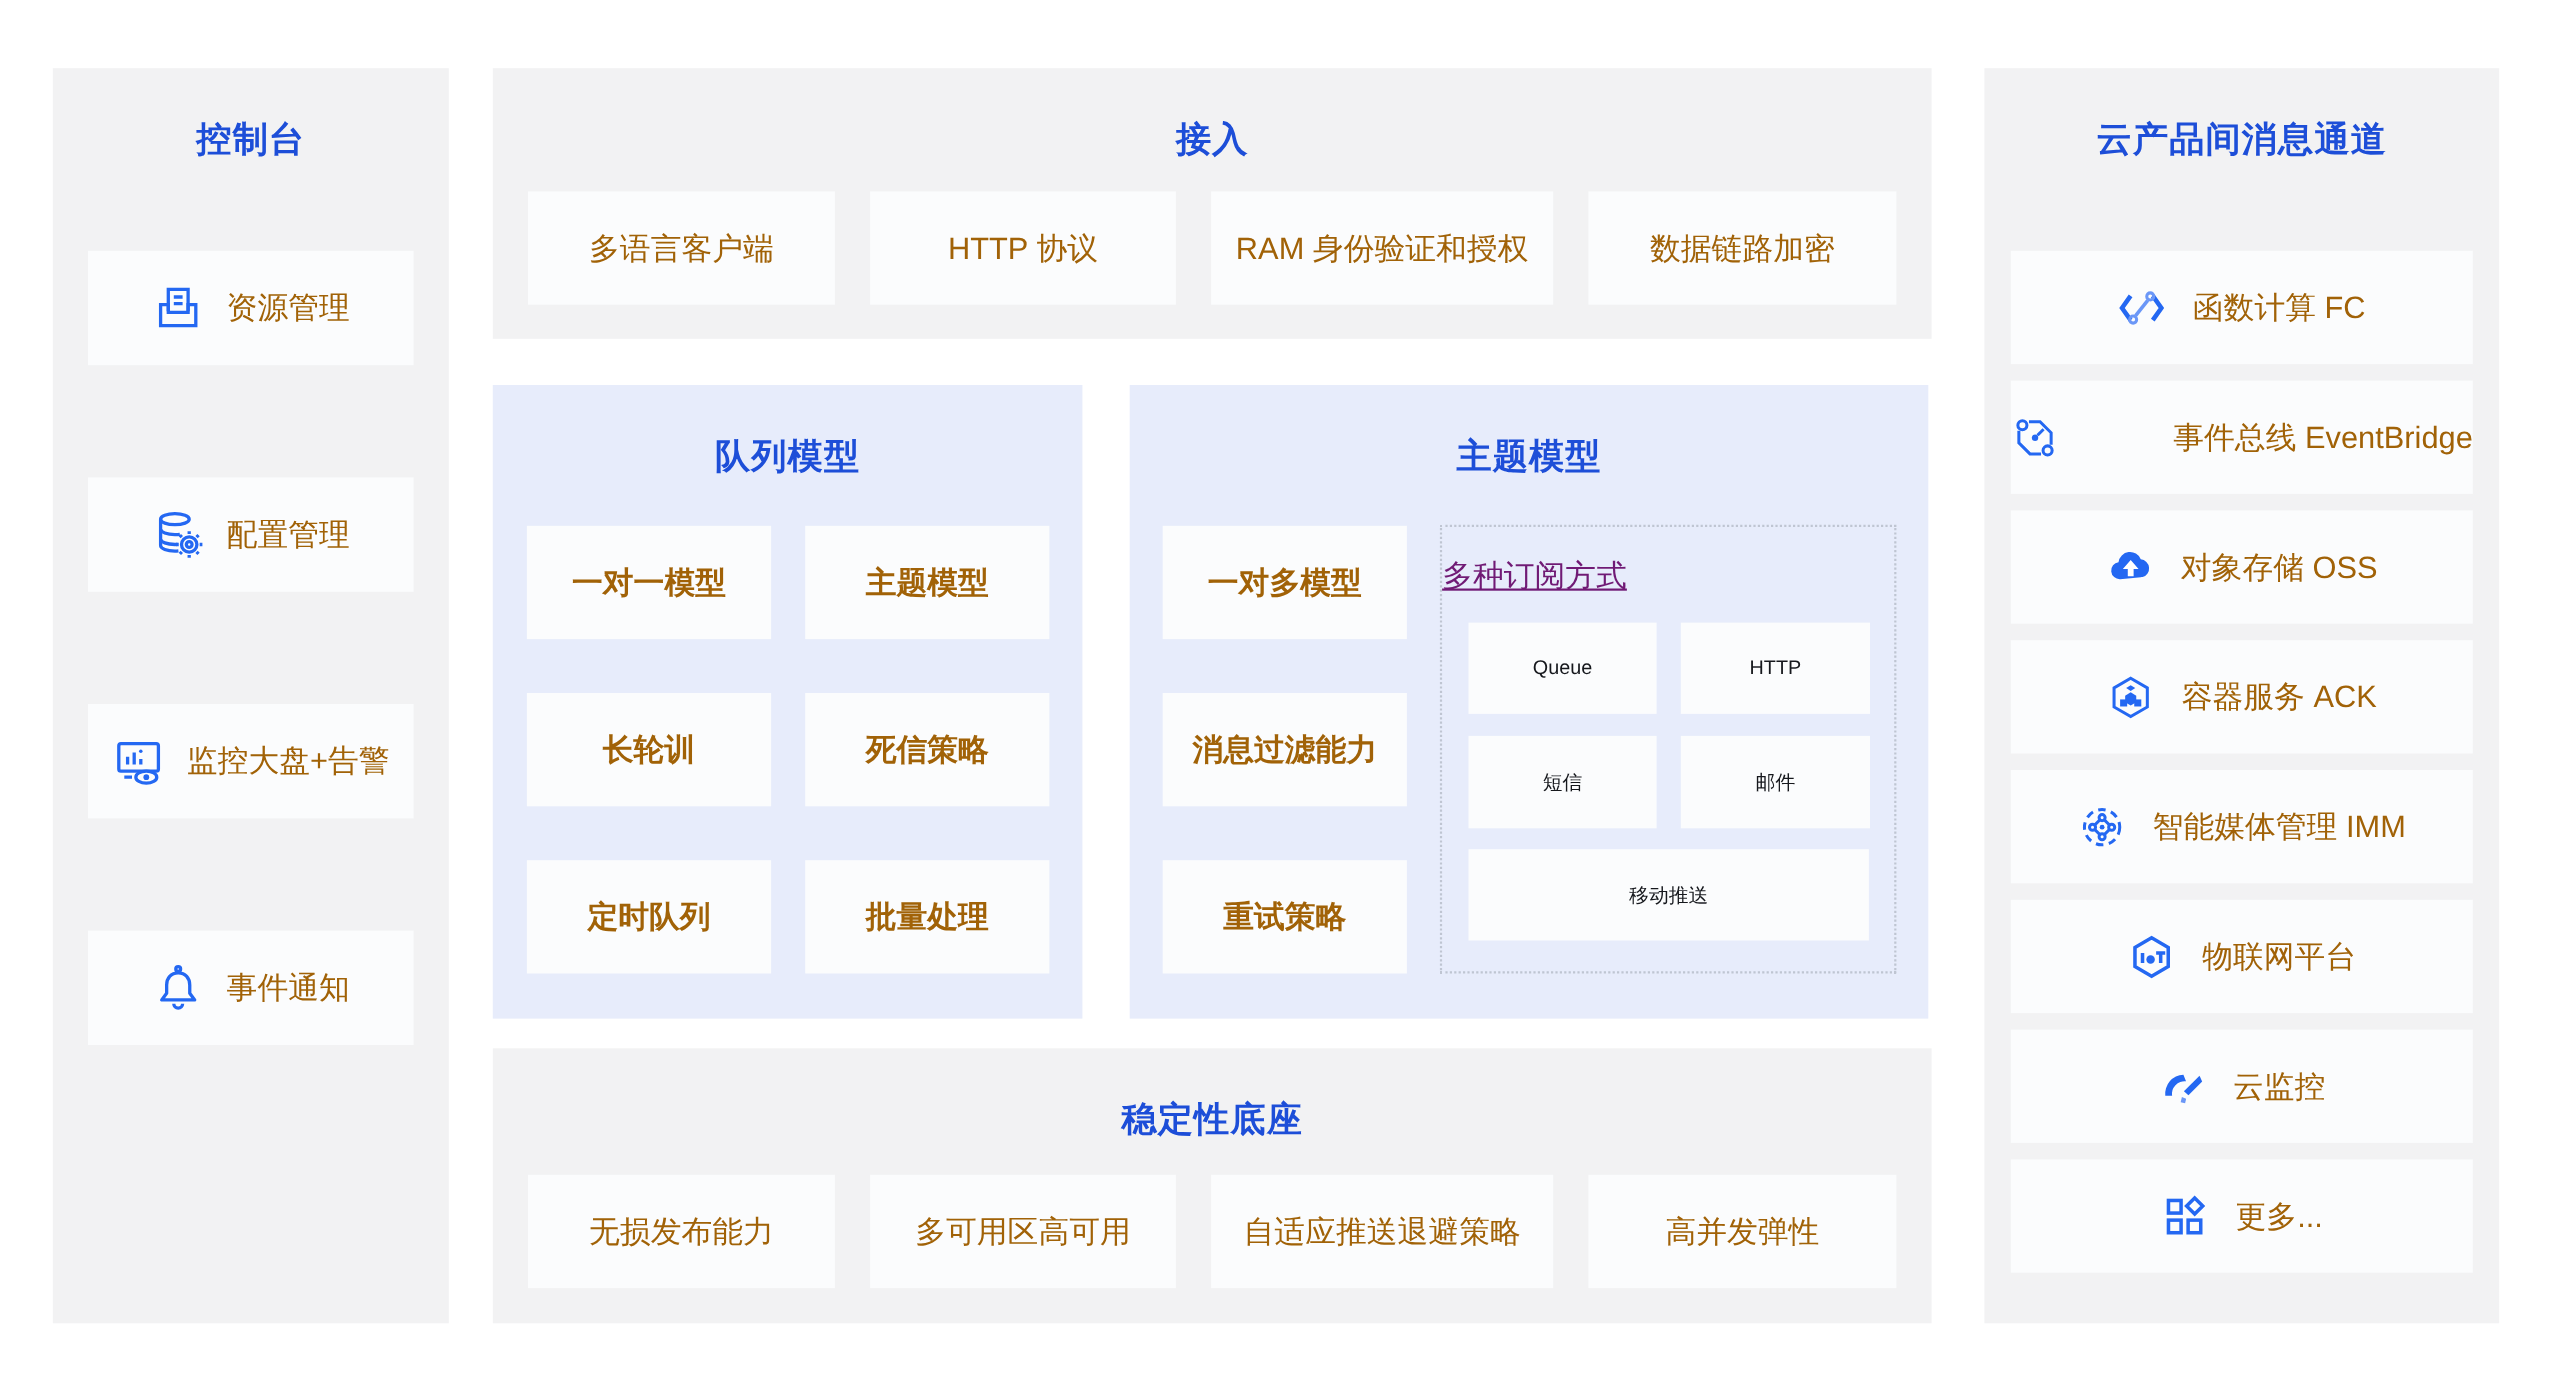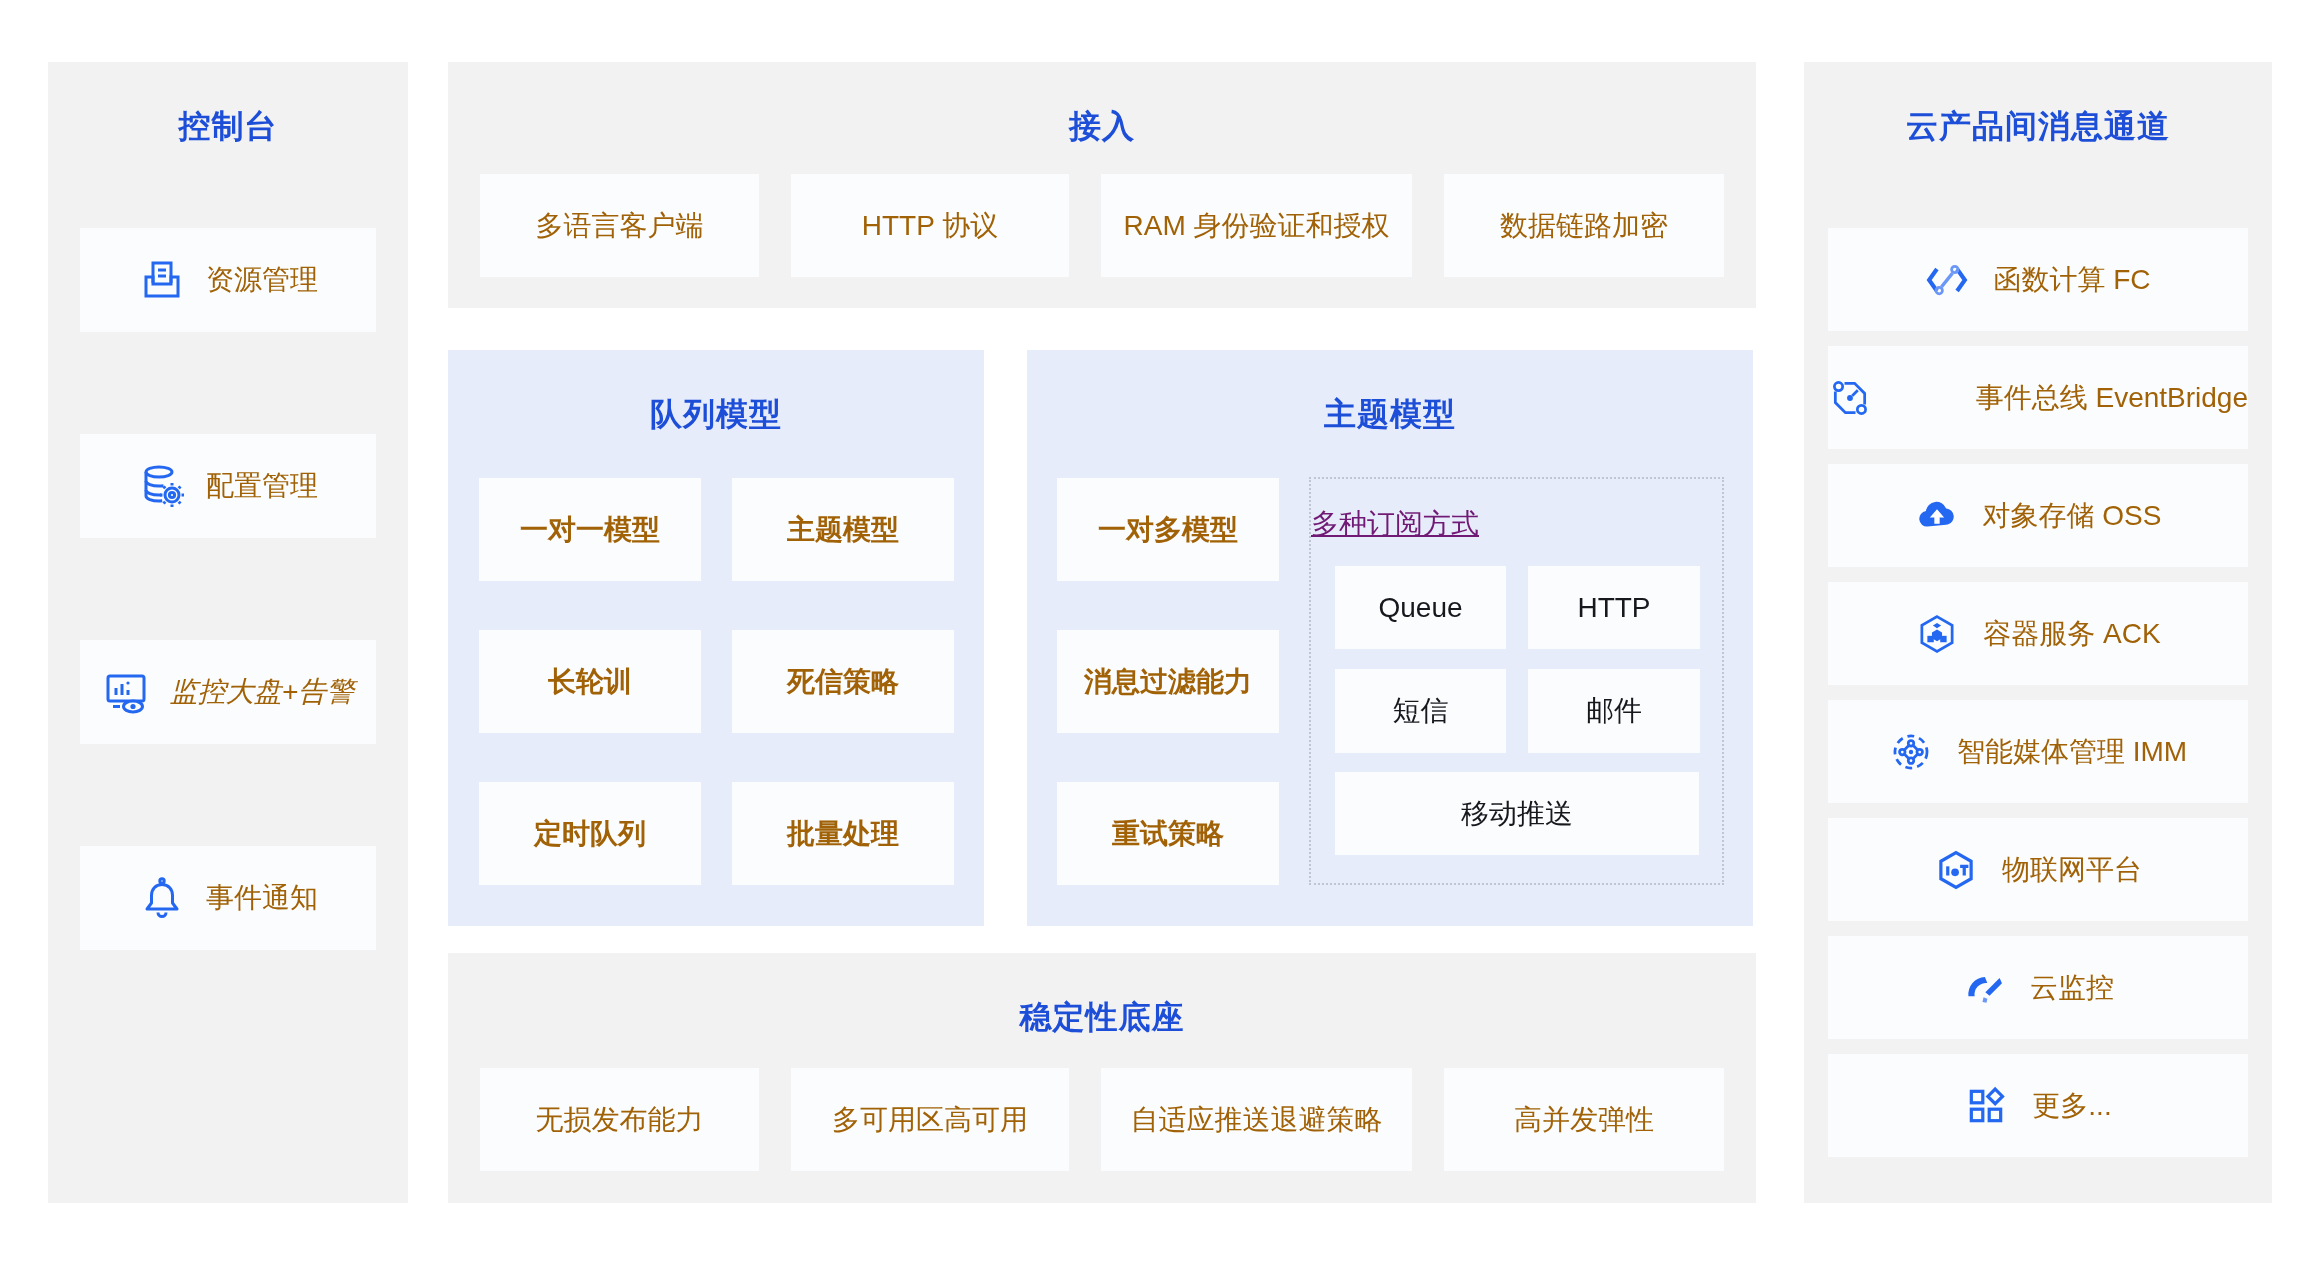--- a/index.html
+++ b/index.html
@@ -19,32 +19,32 @@
   .stability-card{top:115px;}
   .c1{left:32px;width:279px;} .c2{left:343px;width:278px;} .c3{left:653px;width:311px;} .c4{left:996px;width:280px;}
   .queue-panel{left:448px;top:350px;width:536px;height:576px;}
   .topic-panel{left:1027px;top:350px;width:726px;height:576px;}
   .model-card{width:222px;height:103px;font-weight:bold;}
   .qcol1{left:31px;} .qcol2{left:284px;} .tcol1{left:30px;}
   .row1{top:128px;} .row2{top:280px;} .row3{top:432px;}
   .sub-box{position:absolute;left:282px;top:127px;width:415px;height:408px;border:2px dotted #bfc5d2;box-sizing:border-box;}
   .sub-title{position:absolute;left:0;right:0;top:26px;text-align:left;font-size:28px;color:#701a75;text-decoration:underline;}
   .sub-card{position:absolute;background:#fbfcfd;display:flex;align-items:center;justify-content:center;
-            font-size:28px;color:#16181d;}
+            font-size:18px;color:#16181d;}
   .s1{left:24px;top:87px;width:171px;height:83px;}
   .s2{left:217px;top:87px;width:172px;height:83px;}
   .s3{left:24px;top:190px;width:171px;height:84px;}
   .s4{left:217px;top:190px;width:172px;height:84px;}
   .s5{left:24px;top:293px;width:364px;height:83px;}
   .stability-panel{left:448px;top:953px;width:1308px;height:250px;}
   .cloud-panel{left:1804px;top:62px;width:468px;height:1141px;}
   .cloud-card{left:24px;width:420px;height:103px;gap:24px;}
   .r1{top:166px;} .r2{top:284px;justify-content:space-between;} .r3{top:402px;} .r4{top:520px;}
   .r5{top:638px;} .r6{top:756px;} .r7{top:874px;} .r8{top:992px;}
-  .ct1{top:166px;} .ct2{top:372px;} .ct3{top:578px;font-style:italic;} .ct4{top:784px;} .ct5{top:990px;}
+  .ct1{top:166px;} .ct2{top:372px;} .ct3{top:578px;} .ct4{top:784px;} .ct5{top:990px;}
   svg.ic{flex:0 0 auto;display:block;}
 </style>
 </head>
 <body>
 
 <section class="panel gray console-panel">
   <div class="panel-title">控制台</div>
 
   <div class="card console-card ct1">
     <svg class="ic" width="48" height="48" viewBox="0 0 48 48" fill="none" stroke="#2468f2" stroke-width="3">

